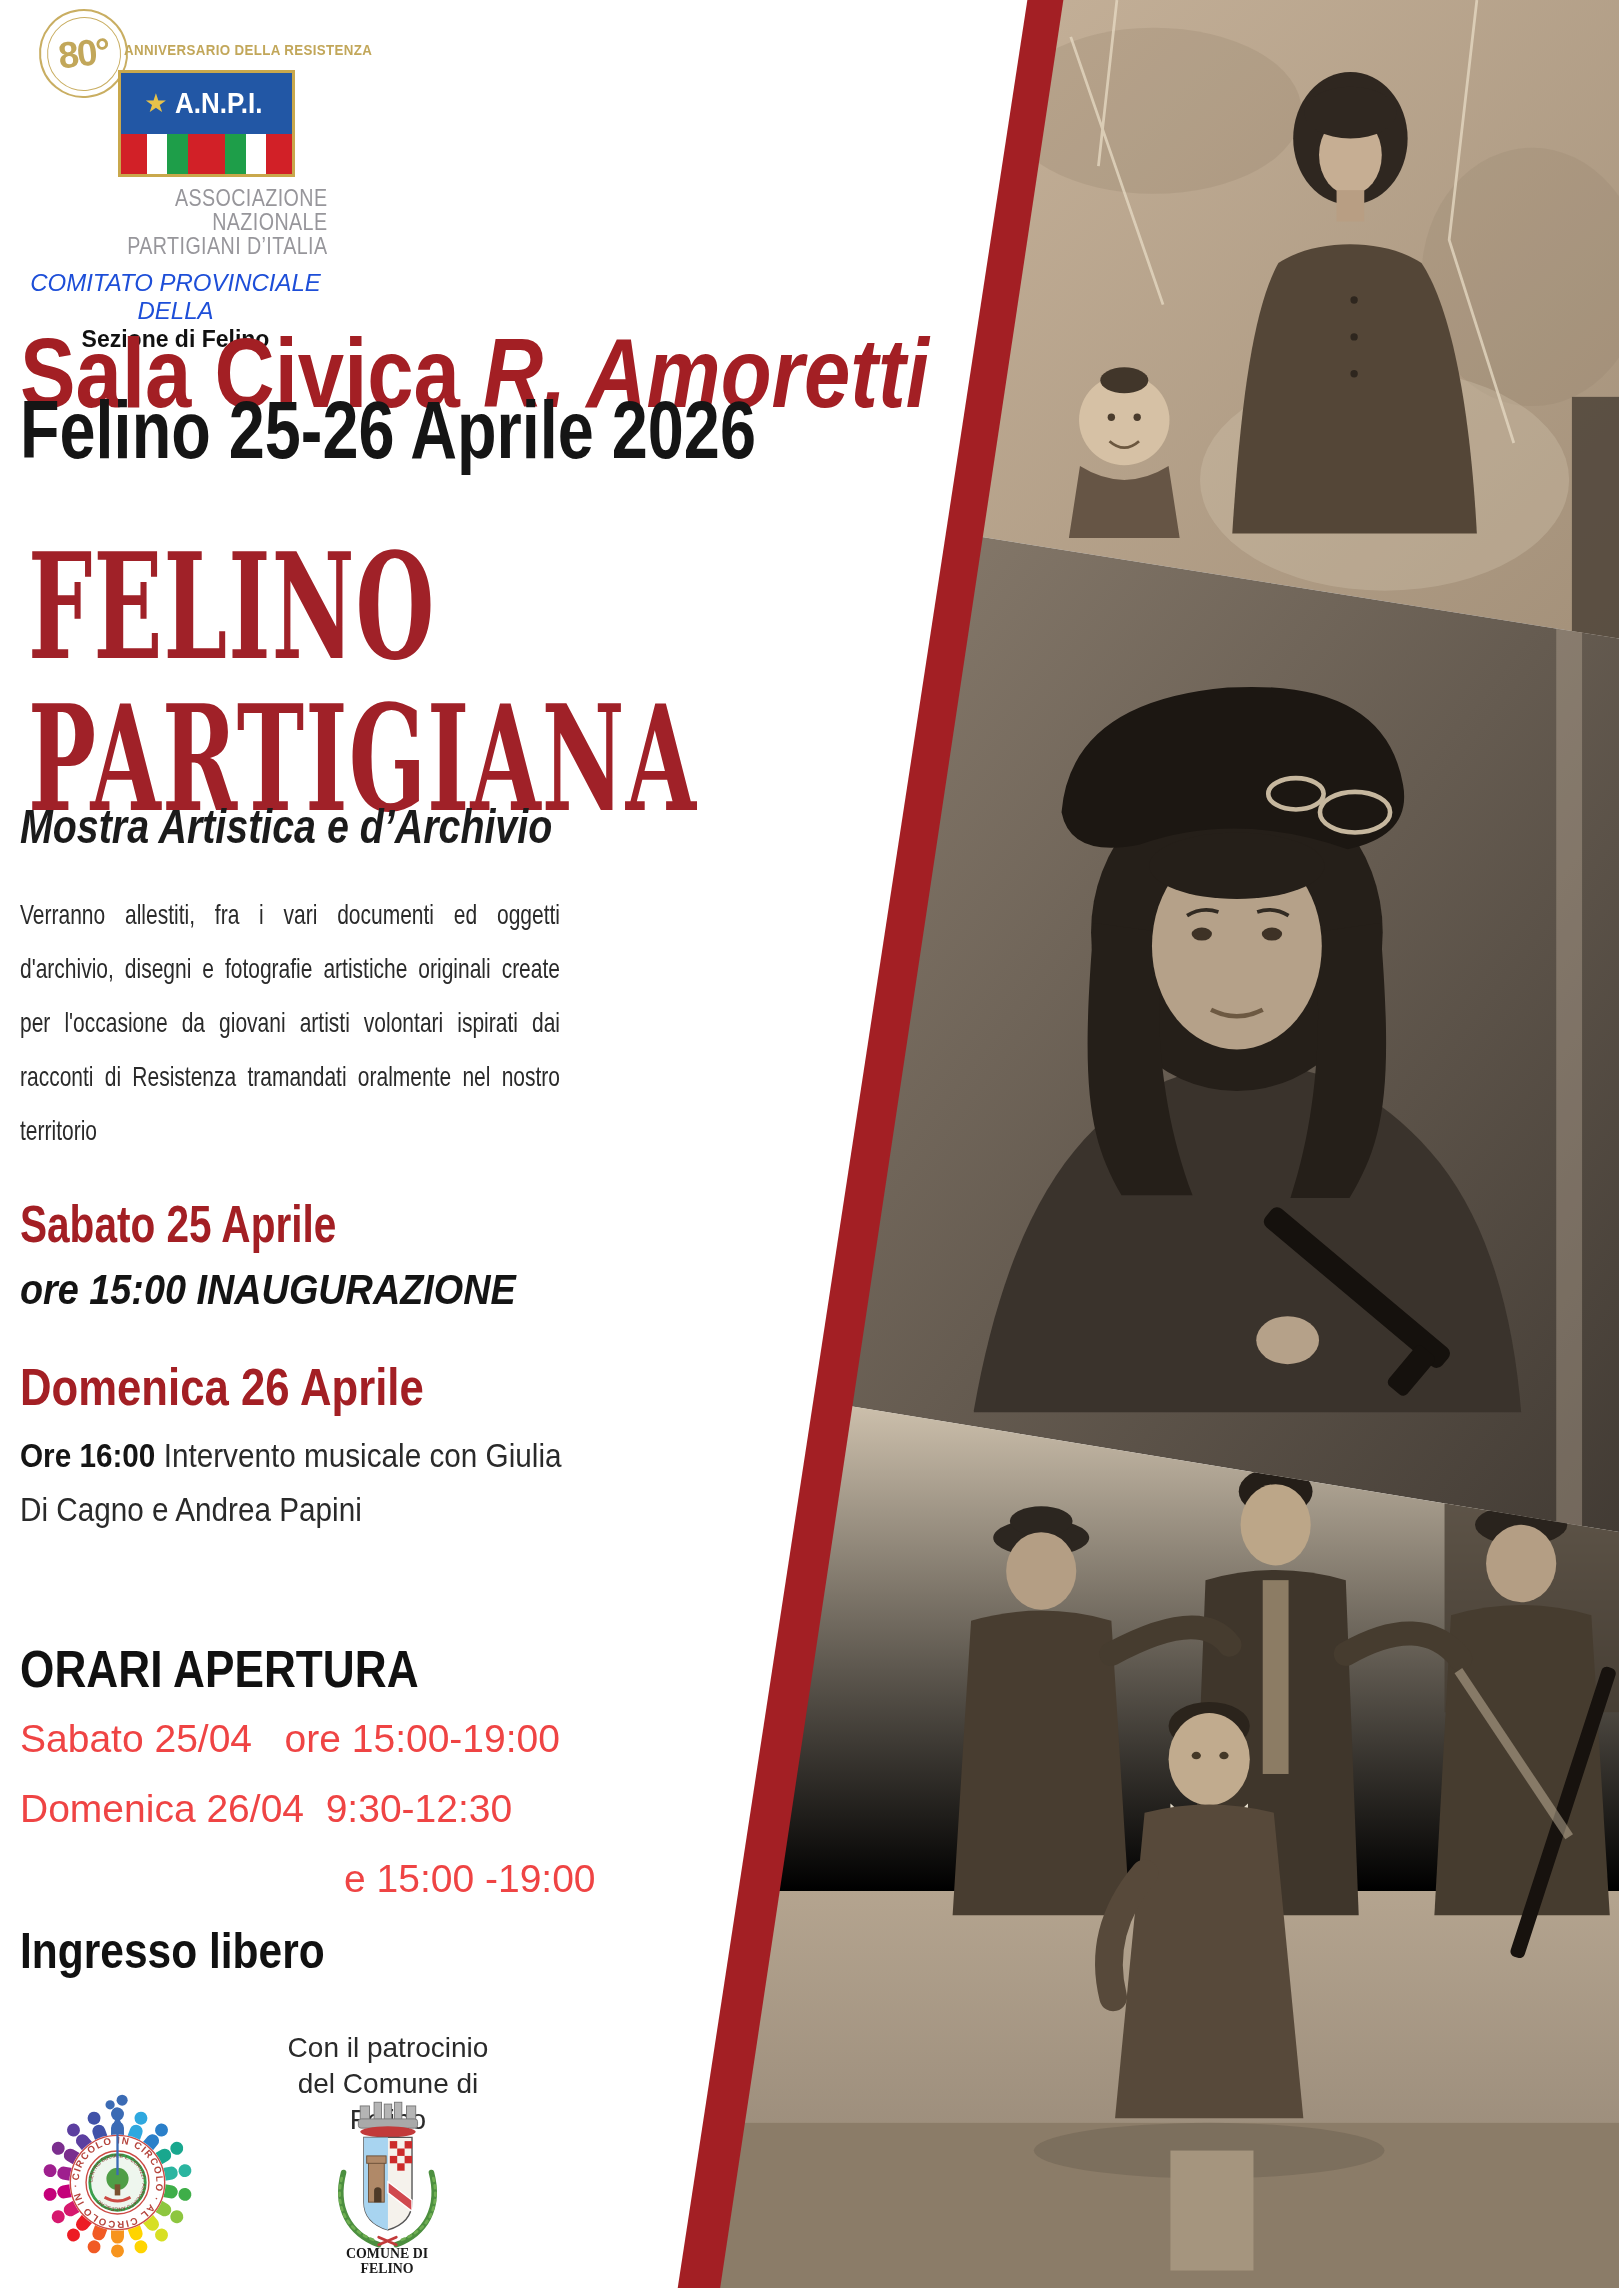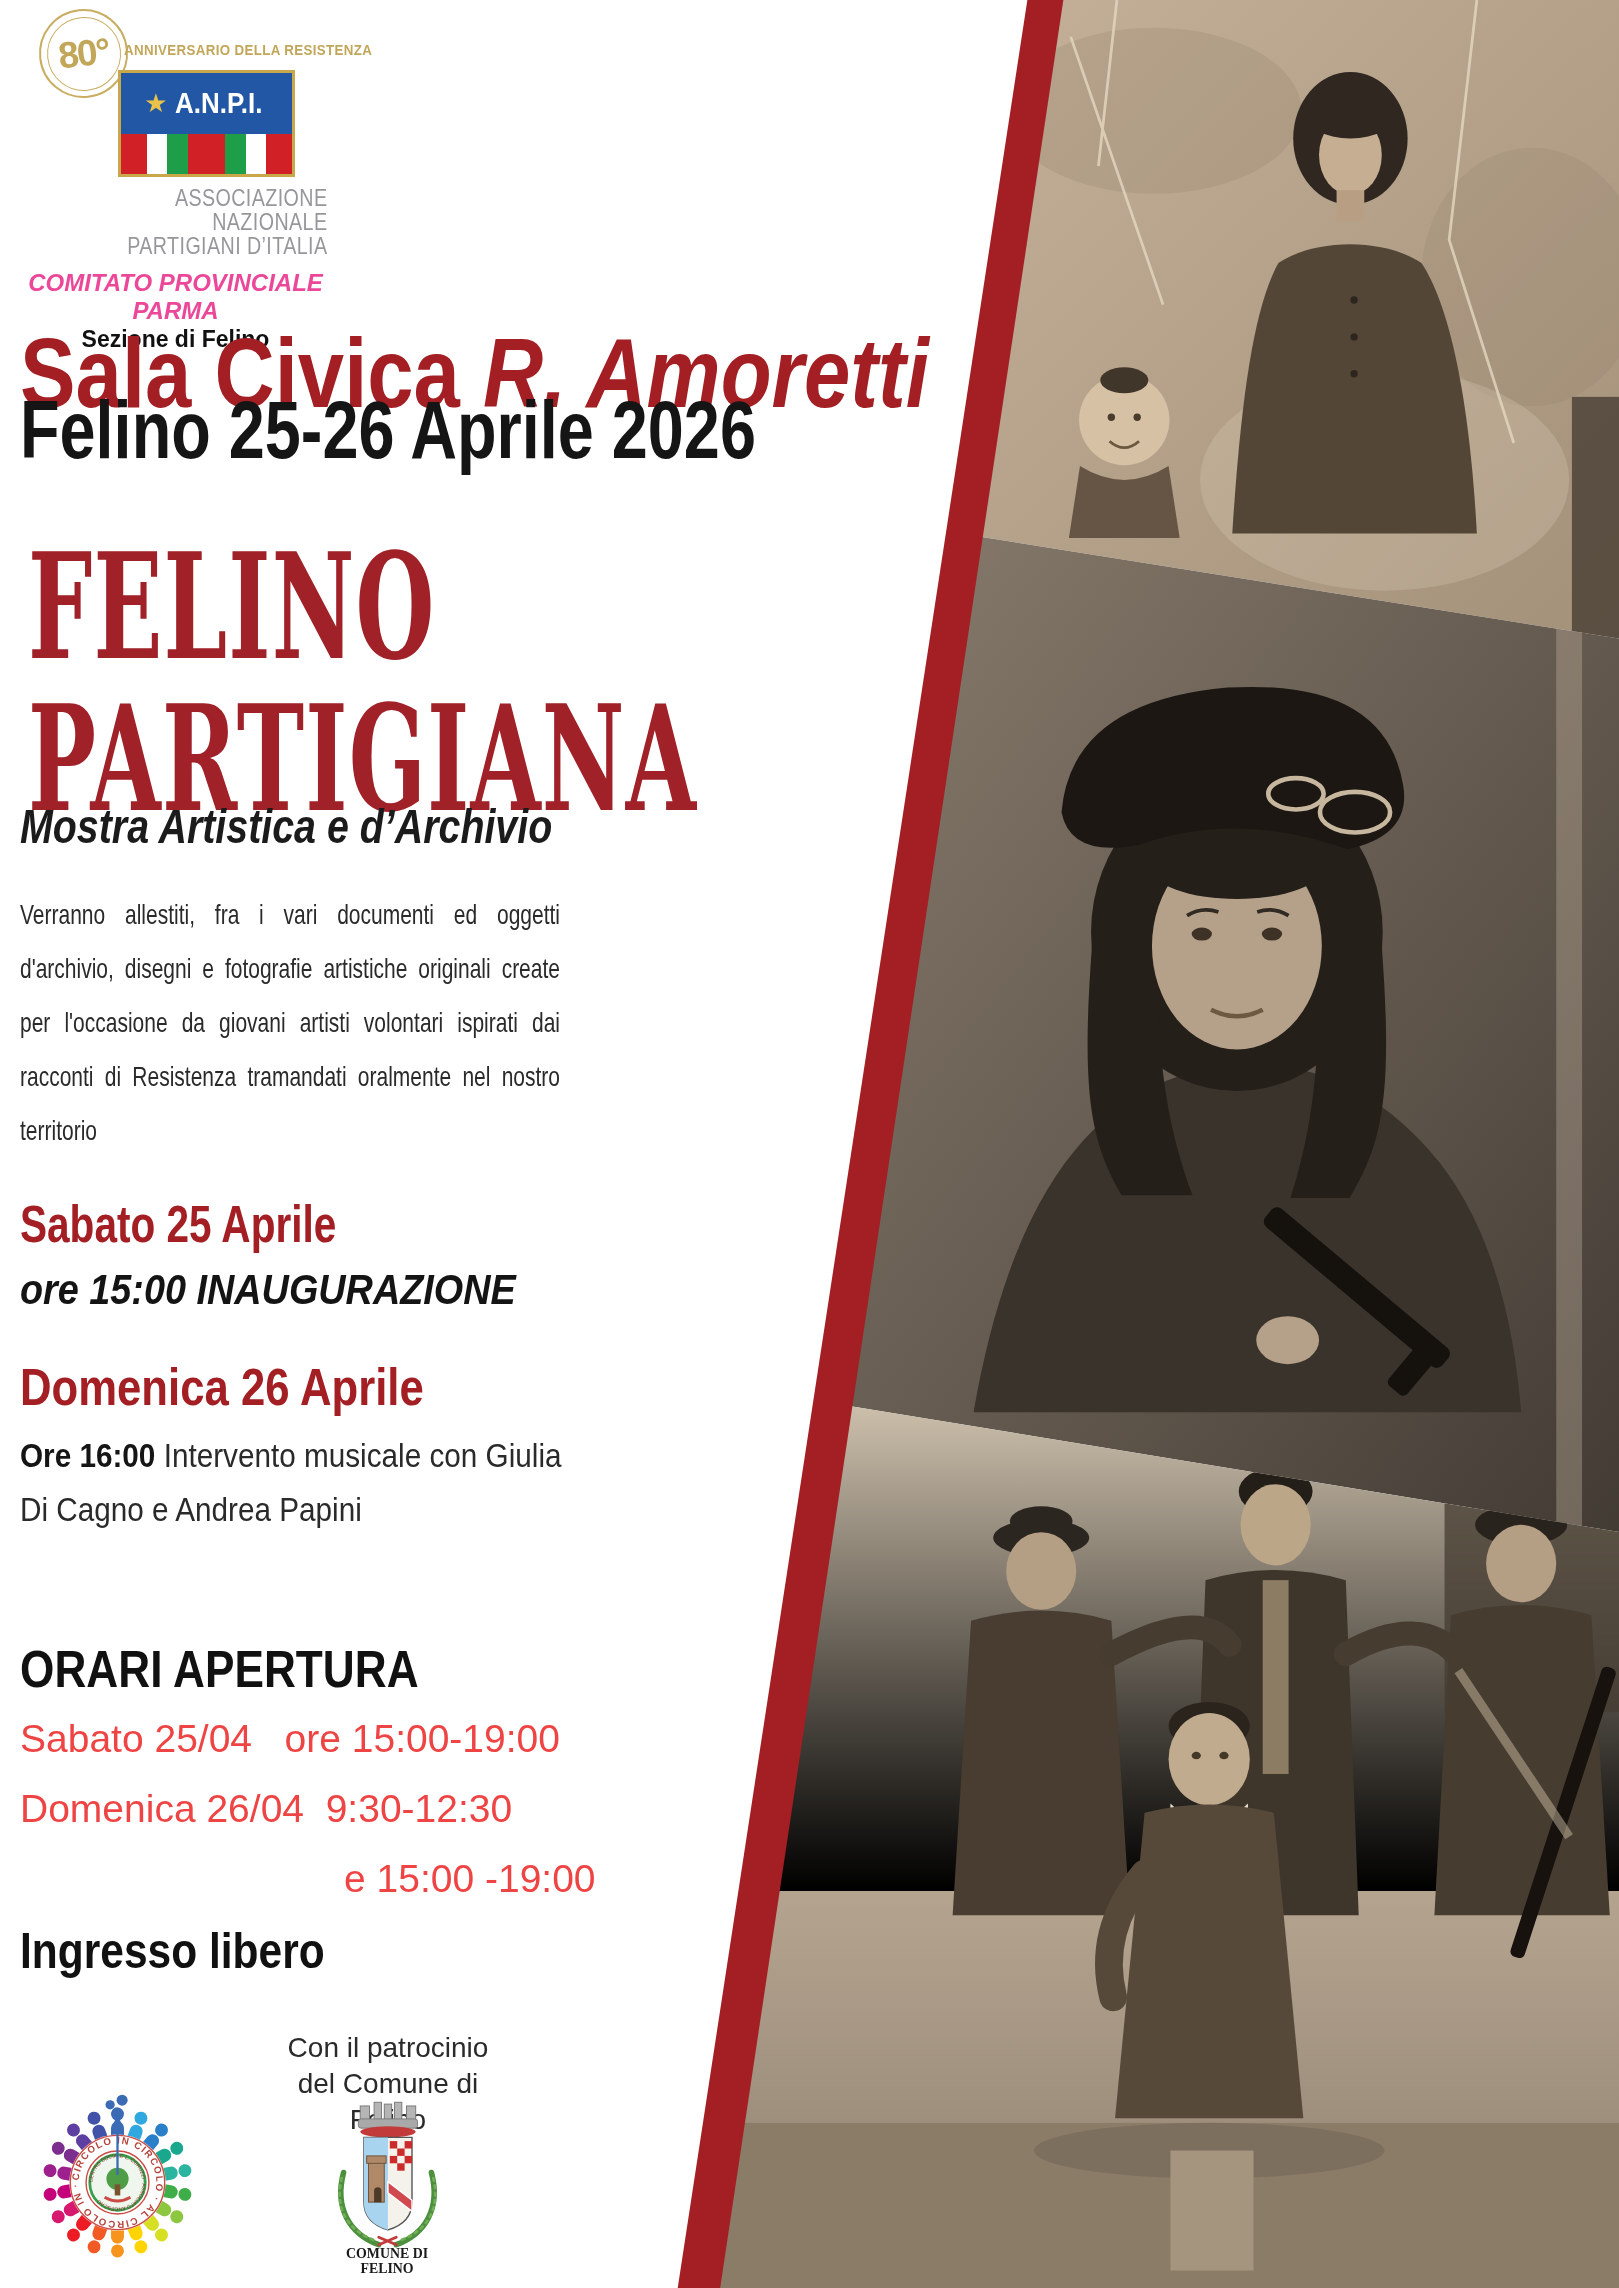--- a/index.html
+++ b/index.html
@@ -20,21 +20,21 @@
         display:flex;flex-direction:column;}
   .flag-top{height:60%;background:#2257a5;display:flex;align-items:center;justify-content:center;gap:1.8px;}
   .flag-star{color:#e8c24a;font-size:26px;line-height:1;}
   .flag-acronym{color:#ffffff;font-size:29.5px;font-weight:bold;transform:scaleX(.88);transform-origin:center;}
   .flag-stripes{height:40%;display:flex;}
   .st{height:100%;}
   .st.r{background:#d22027}.st.w{background:#ffffff}.st.g{background:#1e9e49}
   .org{left:59px;top:186px;width:295px;text-align:right;color:#97969b;font-weight:normal;}
   .org div{font-size:24px;line-height:24px;transform:scaleX(.82);transform-origin:center;letter-spacing:0.5px;}
   .committee{left:14px;top:269px;width:323px;text-align:center;}
-  .committee .c1,.committee .c2{color:#ec4899;font-weight:bold;font-style:italic;font-size:24px;line-height:28px;}
+  .committee .c1,.committee .c2{color:#1d4ed8;font-weight:normal;font-style:italic;font-size:24px;line-height:28px;}
   .committee .c3{color:#111;font-weight:bold;font-size:23px;line-height:29px;text-align:center;}
   
   .h-venue{left:20px;top:322px;font-size:98px;font-weight:bold;color:#a31f24;line-height:102px;
            transform:scaleX(.85);}
   .h-venue .it{font-style:italic;}
   .h-main{left:28px;font-family:"DejaVu Serif",serif;font-weight:bold;color:#a02128;
           font-size:146px;line-height:146px;transform:scaleX(.62);letter-spacing:1.8px;}
   .h-sub{left:20px;top:799px;font-size:48px;font-weight:bold;font-style:italic;color:#1b1b1b;
          transform:scaleX(.82);}
   .para{left:20px;top:888px;width:720px;font-size:28px;line-height:54px;color:#2a2a2a;
@@ -187,21 +187,21 @@
     </div>
   </div>
 
   <div class="abs org">
     <div>ASSOCIAZIONE NAZIONALE</div>
     <div>PARTIGIANI D’ITALIA</div>
   </div>
 
   <div class="abs committee">
     <div class="c1">COMITATO PROVINCIALE</div>
-    <div class="c2">PARMA</div>
+    <div class="c2">DELLA</div>
     <div class="c3">Sezione di Felino</div>
   </div>
 
   <div class="abs h-venue cx">
     <span>Sala Civica </span><span class="it">R. Amoretti</span>
   </div>
   <div class="abs cx" style="left:20px;top:384px;font-size:81px;font-weight:bold;color:#151515;transform:scaleX(.8);">Felino 25-26 Aprile 2026</div>
 
   <div class="abs h-main cx" style="top:534px;">FELINO</div>
   <div class="abs h-main cx" style="top:686px;">PARTIGIANA</div>

